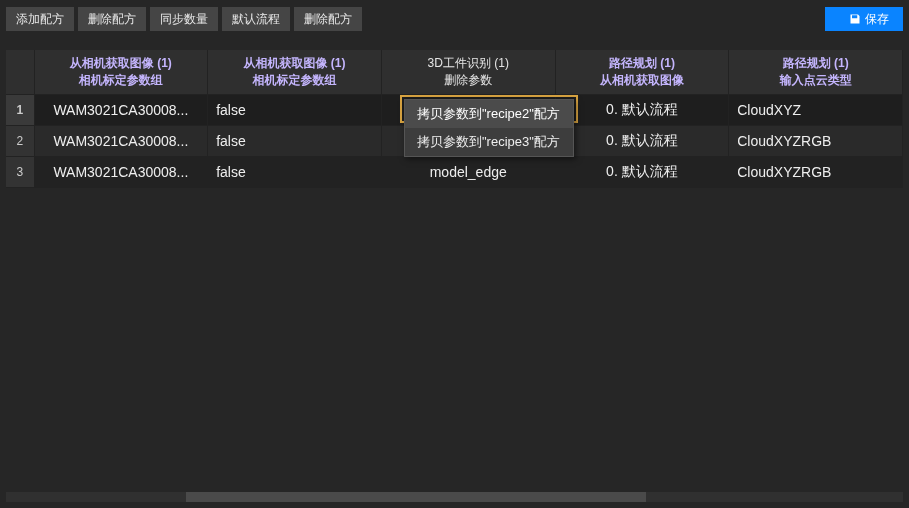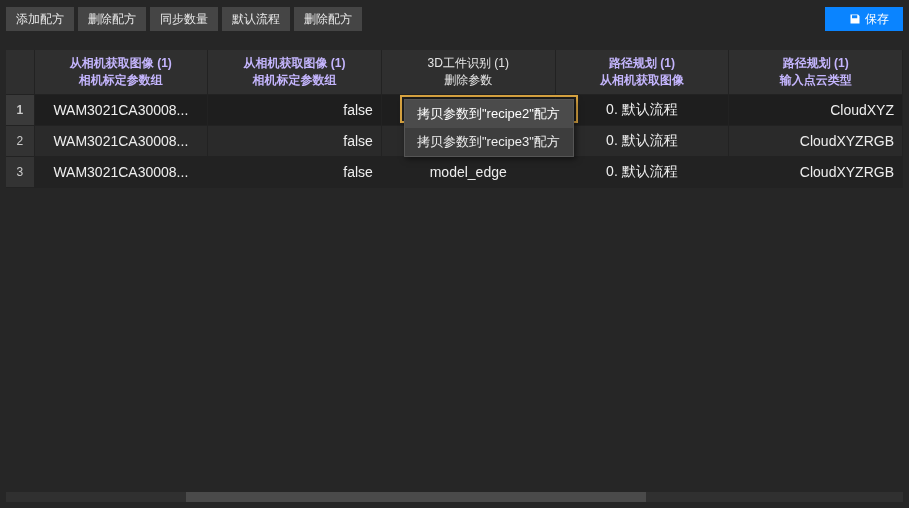--- a/index.html
+++ b/index.html
@@ -83,21 +83,21 @@
     font-weight: normal;
     color: #e5e5e5;
   }
   thead th .hgrp { display:block; line-height:1.4; }
   thead th .hsub { display:block; line-height:1.4; }
 
   tbody td {
     padding: 6px 8px;
     border-bottom: 1px solid #222;
     border-right: 1px solid #222;
-    text-align: right;
+    text-align: left;
     font-size: 14px;
     height: 30px;
     color: #eee;
     white-space: nowrap;
     overflow: hidden;
     text-overflow: ellipsis;
   }
   tbody td.idx {
     background: #333;
     color: #ccc;

